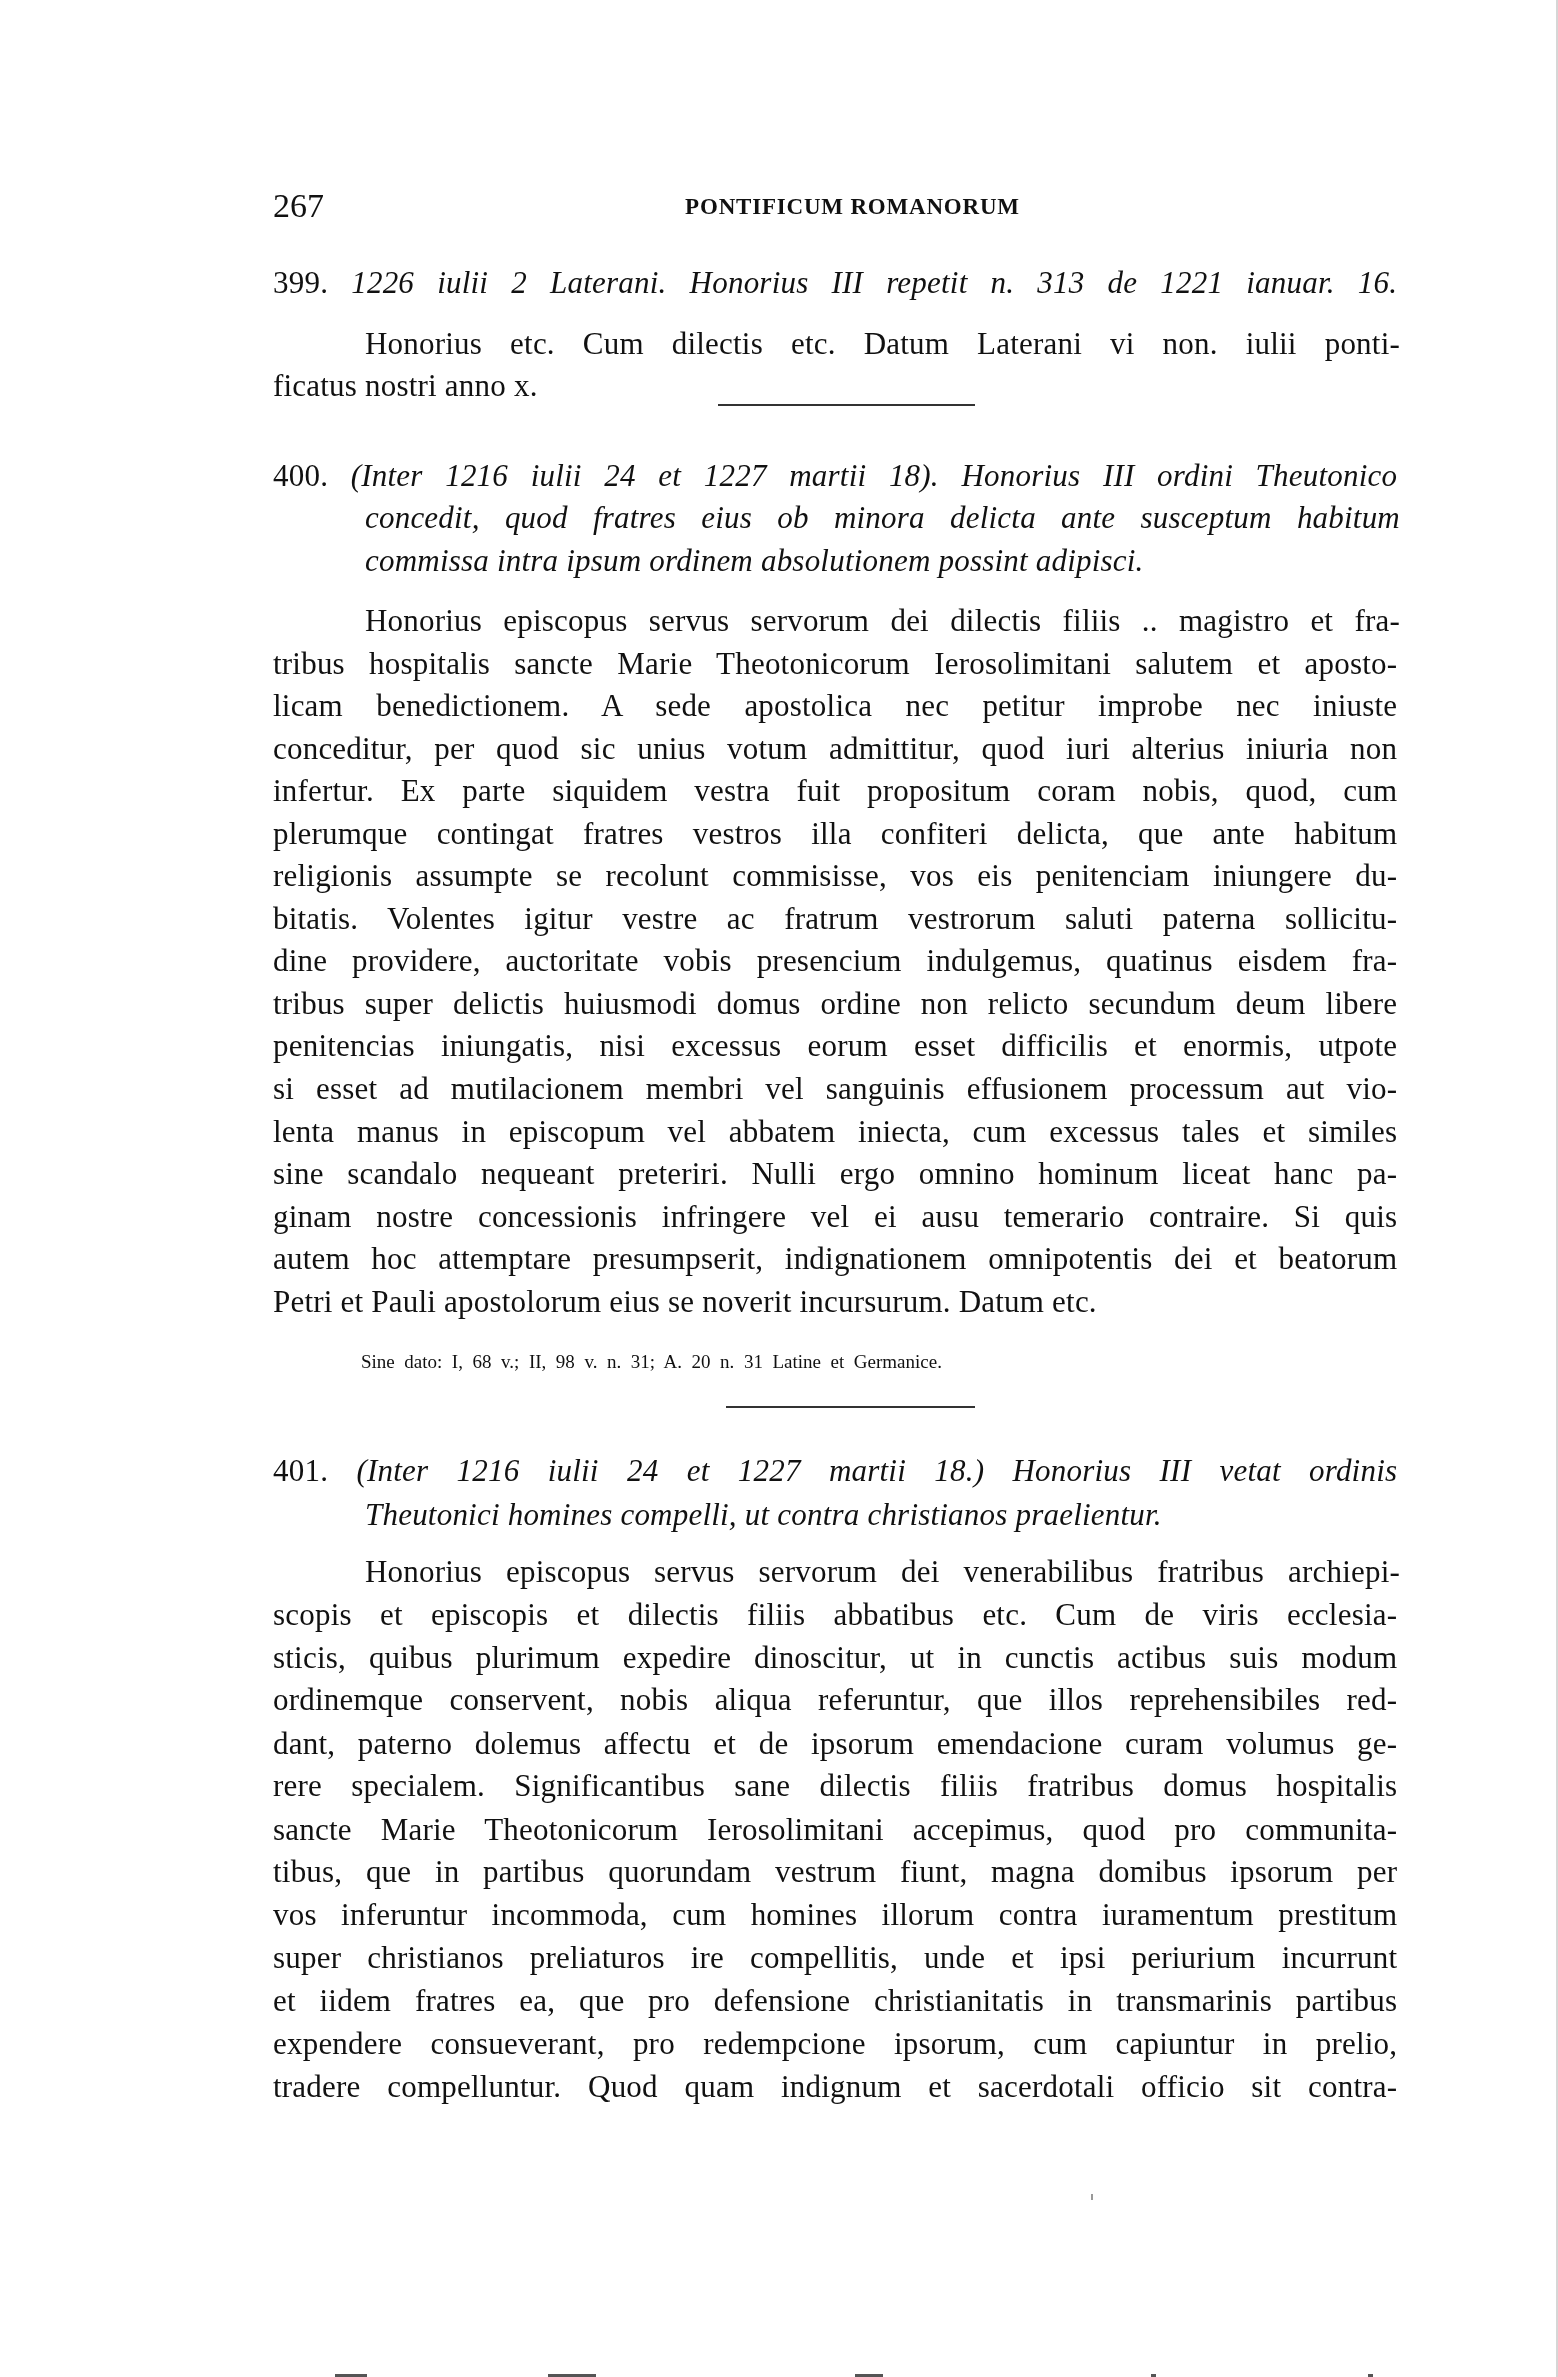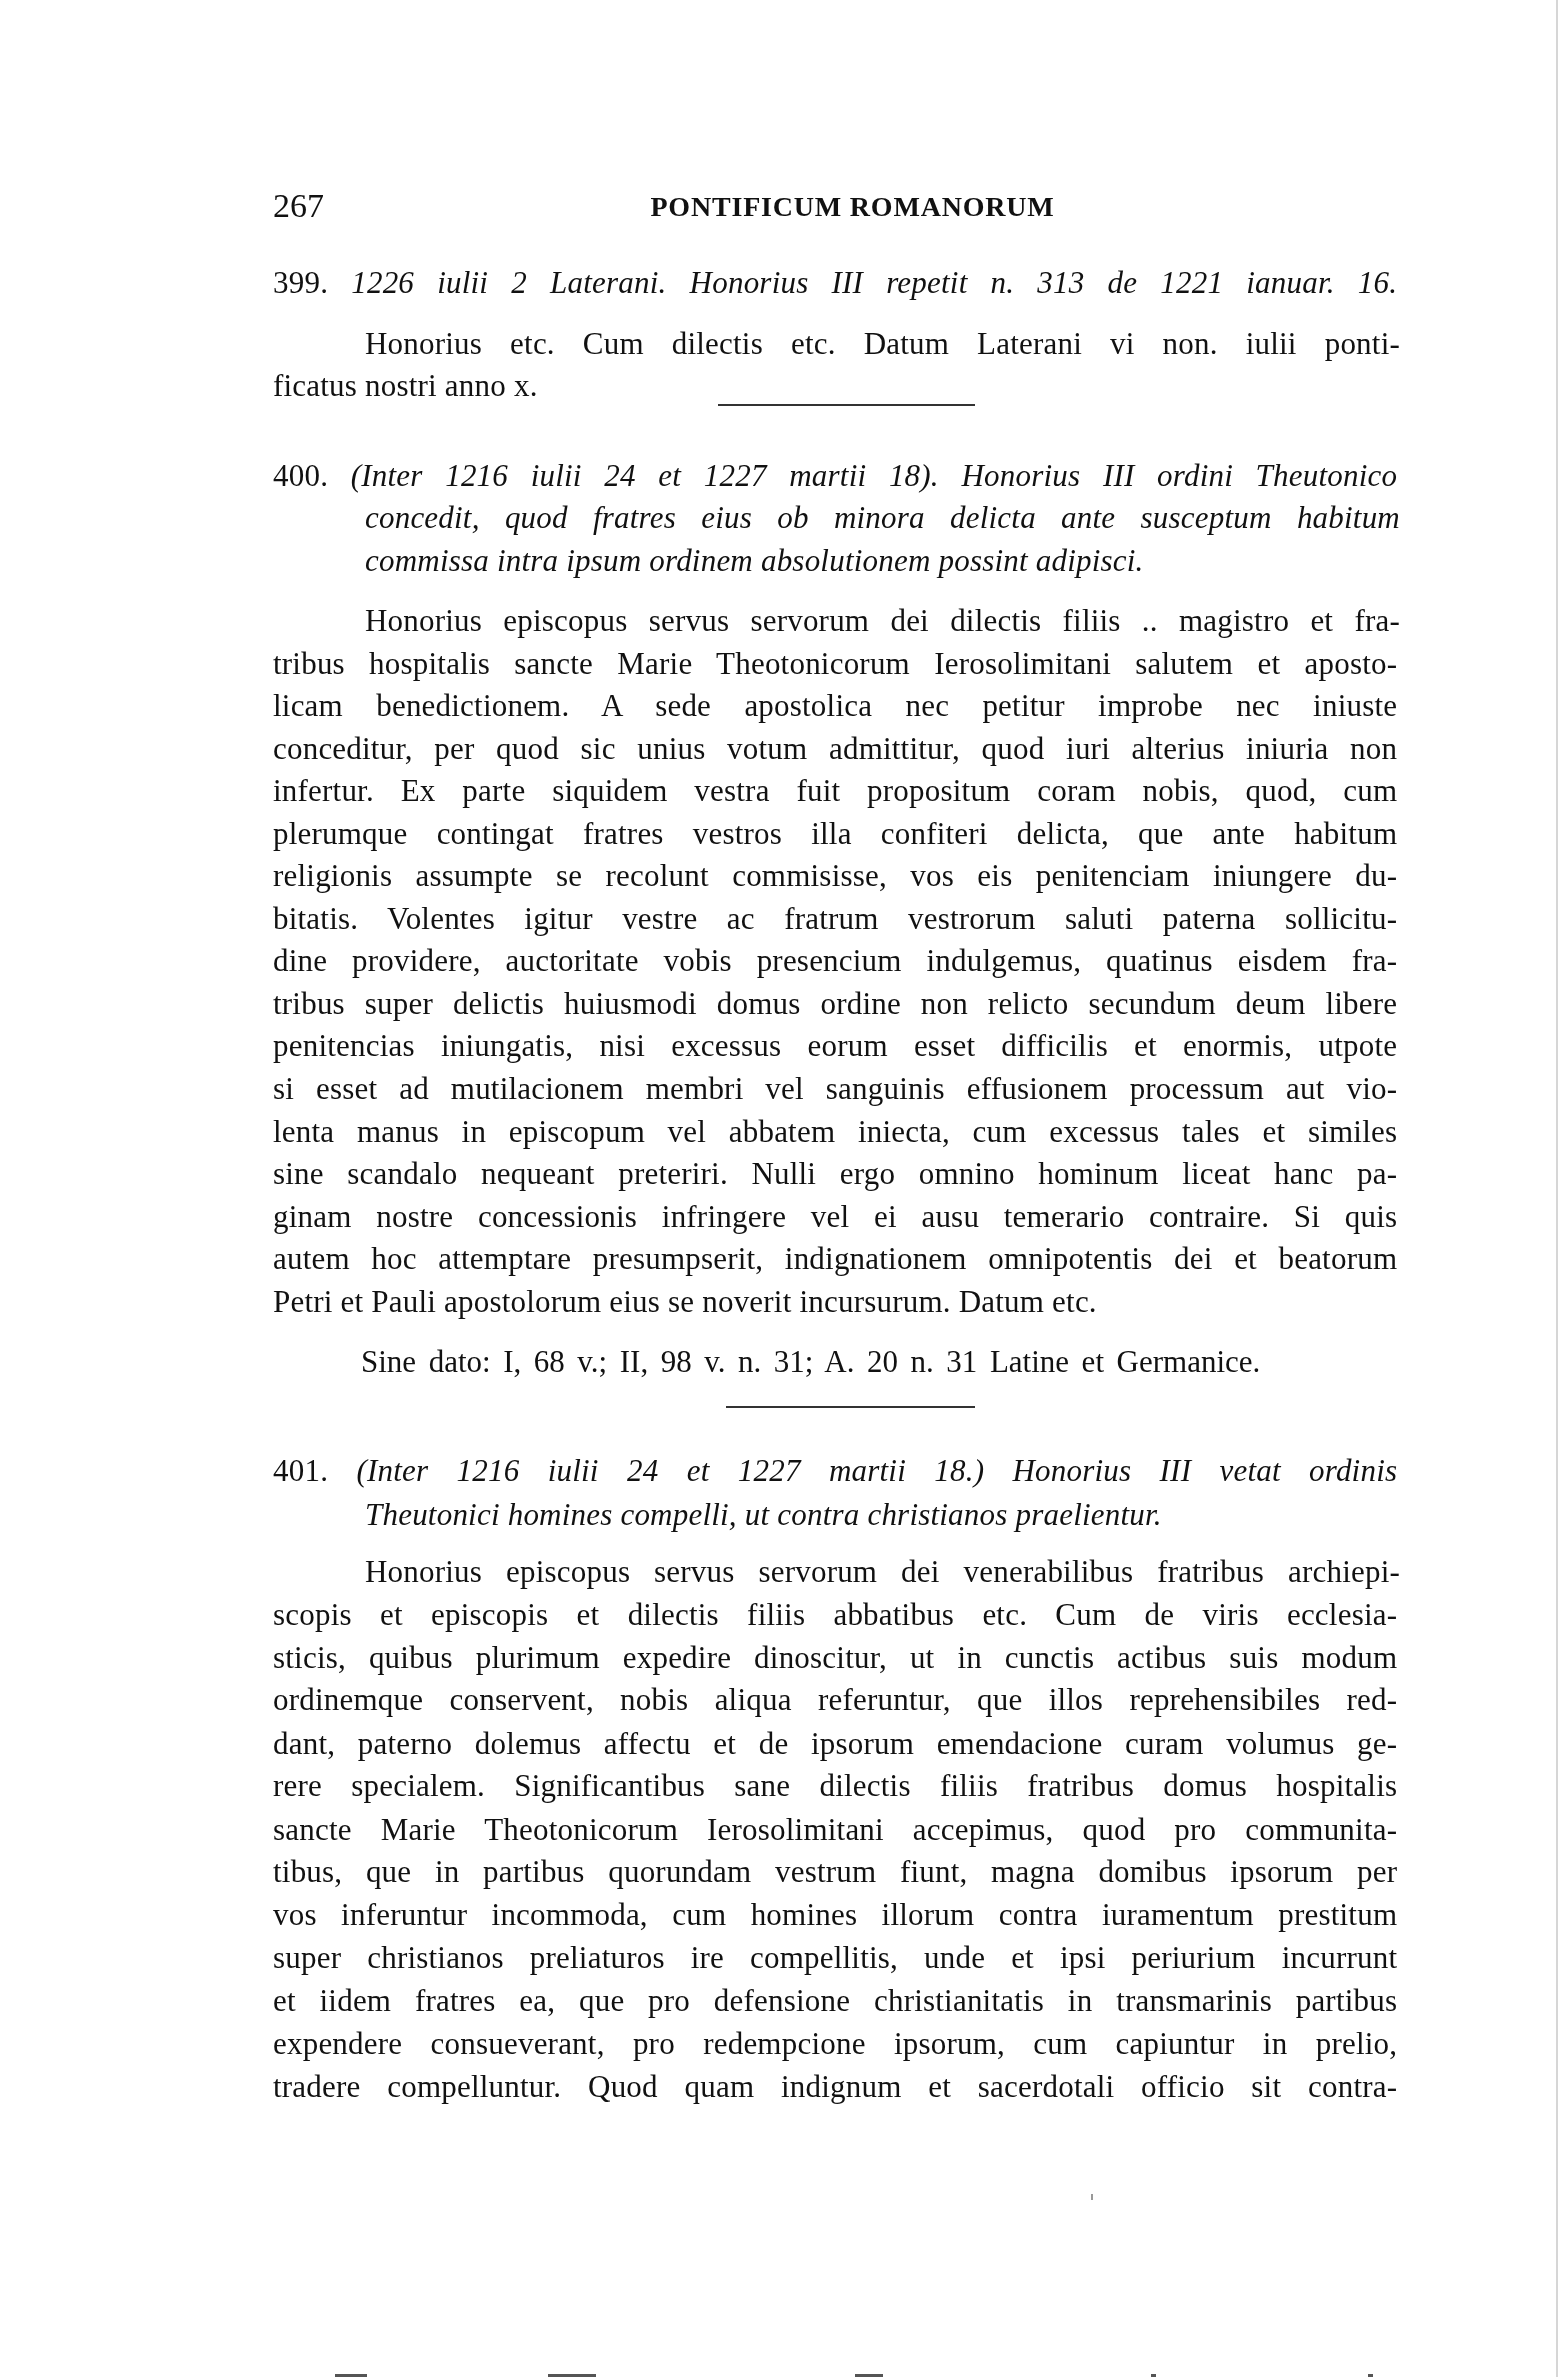--- a/index.html
+++ b/index.html
@@ -12,24 +12,24 @@
           transform: scaleX(0.97); transform-origin: left center; }
   .line.last { text-align-last: left; }
   .line.indent { left: 365px; width: 1067px; }
   .line.head-cont { left: 365px; width: 1067px; }
   .it { font-style: italic; }
   .num { font-style: normal; }
   .running-head { position: absolute; top: 186px; left: 273px; width: 1159px; height: 40px;
                   font-family: "Liberation Serif", serif; }
   .page-number { position: absolute; left: 0; top: 0; font-size: 34px; line-height: 40px; }
   .header-title { position: absolute; left: 0; width: 1159px; text-align: center; top: 4.8px;
-                  font-size: 28px; font-weight: bold; letter-spacing: 0.8px; line-height: 32px; }
+                  font-size: 23px; font-weight: bold; letter-spacing: 0.8px; line-height: 32px; }
   .divider { position: absolute; height: 1.6px; background: #333; }
   .footnote { position: absolute; left: 361px; top: 1346px; font-family: "Liberation Serif", serif;
-              font-size: 31px; line-height: 32px; white-space: nowrap; word-spacing: 4.8px; }
+              font-size: 19px; line-height: 32px; white-space: nowrap; word-spacing: 4.8px; }
   .speck { position: absolute; background: #999; }
   .bottom-mark { position: absolute; bottom: 0; height: 3.2px; background: #555; }
 </style>
 </head>
 <body>
 
 <div class="page-edge"></div>
 
 <div class="running-head">
   <span class="page-number">267</span>

